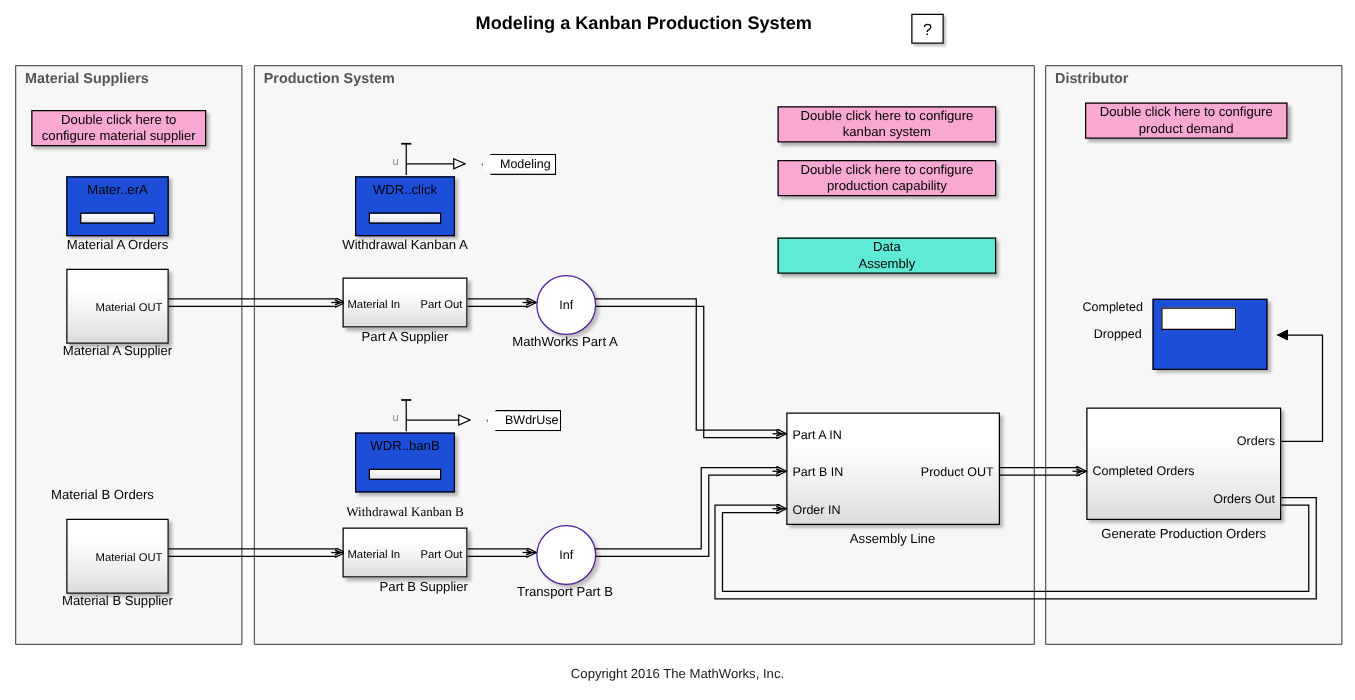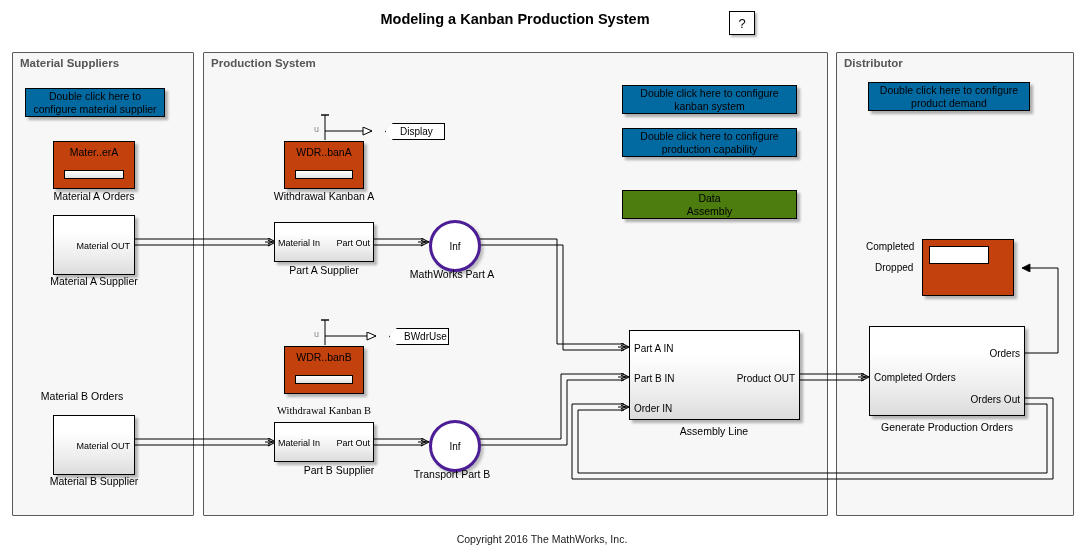--- a/index.html
+++ b/index.html
@@ -49,45 +49,45 @@
     position: absolute;
     left: 7px; top: 4px;
     font-size: 11.5px;
     font-weight: bold;
     color: #555555;
     white-space: nowrap;
   }
 
   
   .note {
-    background: #0369a1;
+    background: #f9a8d4;
     border: 1px solid #000;
     box-shadow: 2.5px 2.5px 2.5px rgba(0,0,0,0.30);
     font-size: 10.5px;
     line-height: 13px;
     text-align: center;
     display: flex; flex-direction: column;
     align-items: center; justify-content: center;
     color: #000;
     padding: 1px 2px;
     box-sizing: border-box;
   }
-  .note.blue { background: #4d7c0f; }
+  .note.blue { background: #5eead4; }
 
   
   .blk {
     border: 1px solid #000;
     box-sizing: border-box;
     box-shadow: 2.5px 2.5px 2.5px rgba(0,0,0,0.28);
     position: absolute;
   }
   .blk-grad {
     background: linear-gradient(180deg,#ffffff 0%,#ffffff 28%,#ededed 70%,#dcdcdc 100%);
   }
-  .blk-white { background: #c2410c; }
+  .blk-white { background: #1d4ed8; }
   .blk-label {
     position: absolute;
     font-size: 10.5px;
     color: #000;
     text-align: center;
     white-space: nowrap;
     left: 50%; transform: translateX(-50%);
   }
   .port-label {
     position: absolute;
@@ -111,21 +111,21 @@
     left: 0; right: 0; top: 4px;
     text-align: center;
     font-size: 10.5px;
     color: #000;
     white-space: nowrap;
   }
 
   
   .server {
     border-radius: 50%;
-    border: 3px solid #4c1d95;
+    border: 1px solid #4c1d95;
     background: #ffffff;
     box-shadow: 2.5px 2.5px 3px rgba(0,0,0,0.25);
     display: flex; align-items: center; justify-content: center;
     font-size: 10px;
     position: absolute;
   }
 
   
   .goto-tag {
     position: absolute;
@@ -286,28 +286,28 @@
   <div class="abs blk-label" style="left:94px; top:275px;">Material A Supplier</div>
 
   <div class="abs blk-label" style="left:82px; top:390px;">Material B Orders</div>
 
   <div class="blk blk-grad" style="left:53px; top:415px; width:82px; height:60px;">
     <div class="port-label" style="right:4px; top:25px;">Material OUT</div>
   </div>
   <div class="abs blk-label" style="left:94px; top:475px;">Material B Supplier</div>
 
   <div class="blk blk-white" style="left:284px; top:141px; width:80px; height:48px;">
-    <div class="queue-name">WDR..banA</div>
+    <div class="queue-name">WDR..click</div>
     <div class="queue-bar" style="top:28px;"></div>
   </div>
   <div class="abs port-label" style="left:314px; top:124px; color:#888;">u</div>
   <div class="abs blk-label" style="left:324px; top:190px;">Withdrawal Kanban A</div>
 
   <div class="abs goto-tag" style="left:385px; top:123px; width:60px;">
-    <span>Display</span>
+    <span>Modeling</span>
   </div>
 
   <div class="blk blk-white" style="left:284px; top:346px; width:80px; height:48px;">
     <div class="queue-name">WDR..banB</div>
     <div class="queue-bar" style="top:28px;"></div>
   </div>
   <div class="abs port-label" style="left:314px; top:329px; color:#888;">u</div>
   <div class="abs blk-label" style="left:324px; top:405px;font-family:Liberation Serif, serif;">Withdrawal Kanban B</div>
 
   <div class="abs goto-tag" style="left:389px; top:328px; width:60px;">

